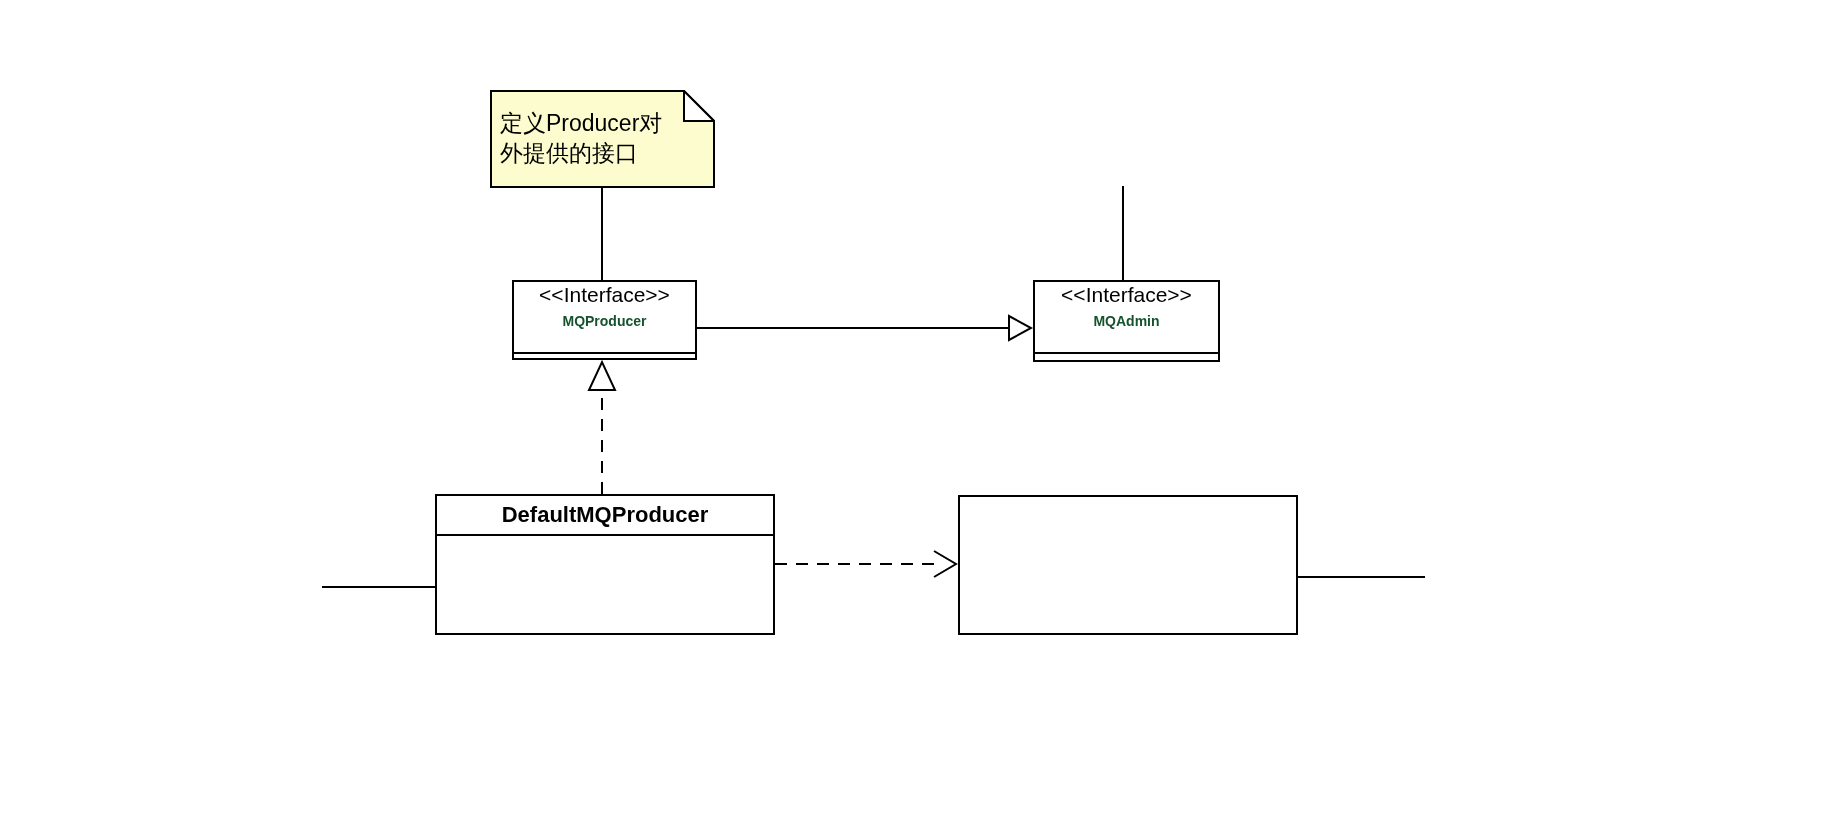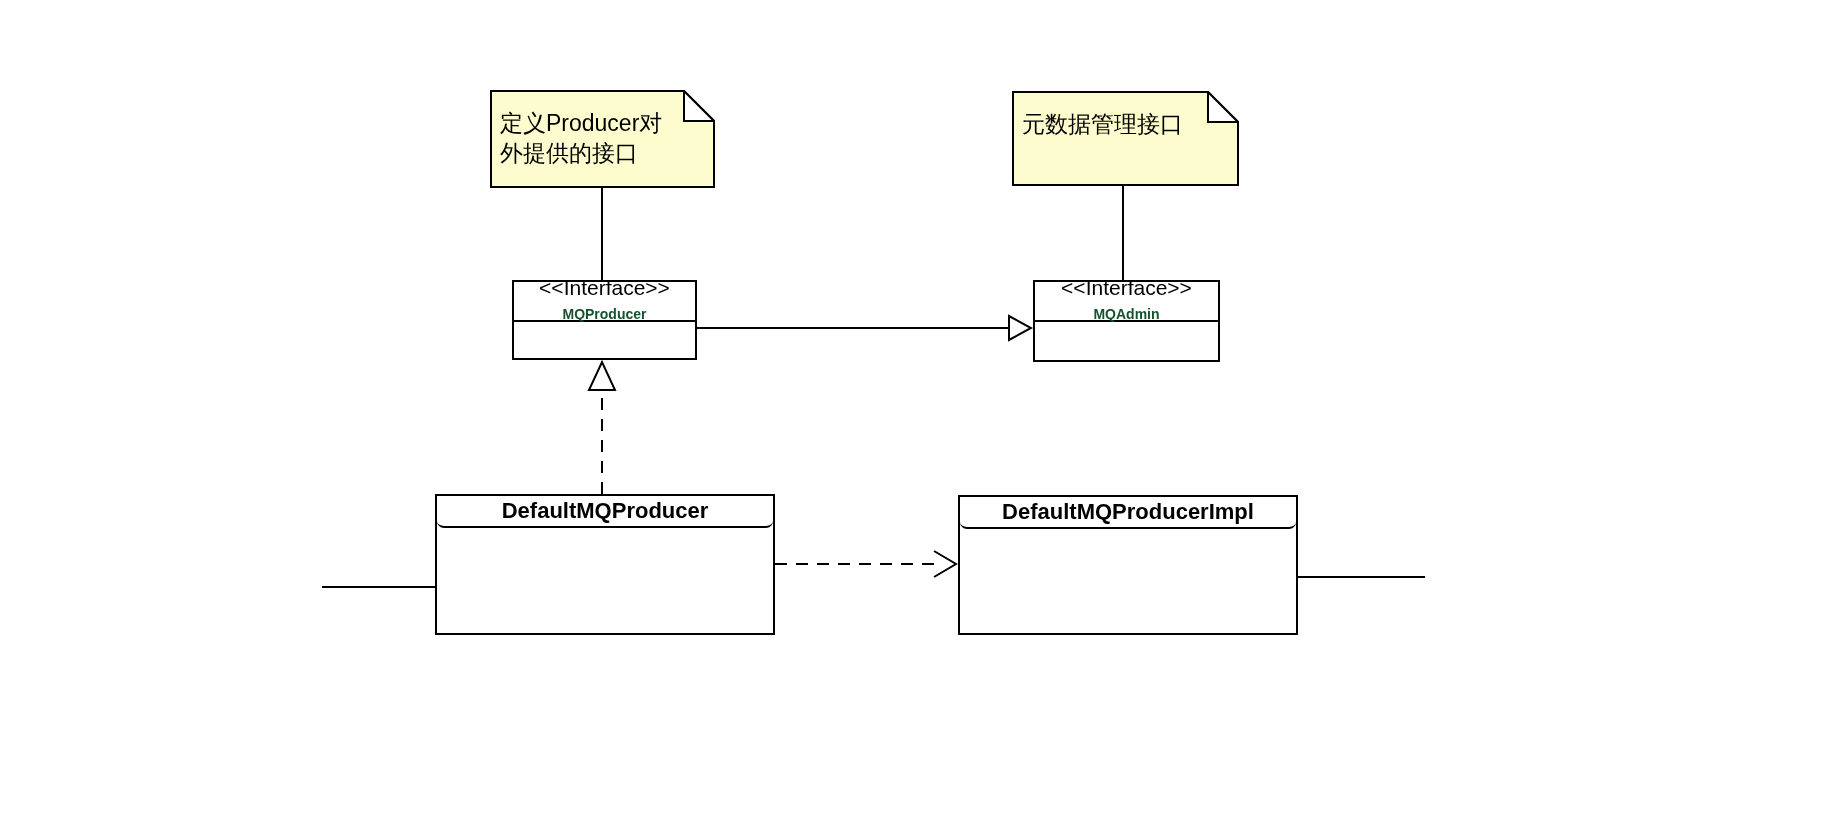--- a/index.html
+++ b/index.html
@@ -68,49 +68,47 @@
   .note-text.tight { line-height: 28px; }
   
   .box {
     position: absolute;
     box-sizing: border-box;
     border: 2px solid #000000;
     background: #ffffff;
   }
   .iface-header {
     box-sizing: border-box;
-    height: 40px;
+    height: 72px;
     border-bottom: 2px solid #000000;
     display: flex;
     flex-direction: column;
     align-items: center;
-    justify-content: center;
   }
   .stereotype {
     font-size: 21px;
     line-height: 26px;
     color: #000000;
   }
   .iface-name {
     font-size: 14px;
     line-height: 27px;
     font-weight: bold;
     color: #14532d;
   }
   .class-title {
     box-sizing: border-box;
-    height: 32px;
+    height: 40px;
     border-bottom: 2px solid #000000;
     display: flex;
     align-items: center;
     justify-content: center;
     font-size: 22px;
     font-weight: bold;
     color: #000000;
-    border-radius: 7px;
   }
   .compartment { flex: 1; }
 </style>
 </head>
 <body>
 
 <div class="canvas">
 
   <svg class="edges" viewBox="0 0 1834 824">
 
@@ -137,27 +135,20 @@
 
   <div class="note" style="left:490px; top:90px; width:225px; height:98px;">
     <svg class="note-shape" viewBox="0 0 225 98">
       <polygon class="body" points="1,1 194,1 224,31 224,97 1,97"></polygon>
       <polygon class="fold" points="194,1 194,31 224,31"></polygon>
     </svg>
     <div class="note-text">定义Producer对
 外提供的接口</div>
   </div>
 
-  <div class="note" style="left:1012px; top:91px; width:227px; height:95px;">
-    <svg class="note-shape" viewBox="0 0 227 95">
-      <polygon class="body" points="1,1 196,1 226,31 226,94 1,94"></polygon>
-      <polygon class="fold" points="196,1 196,31 226,31"></polygon>
-    </svg>
-    <div class="note-text">元数据管理接口</div>
-  </div>
 
 
 
   <div class="box" style="left:512px; top:280px; width:185px; height:80px; display:flex; flex-direction:column;">
     <div class="iface-header">
       <div class="stereotype">&lt;&lt;Interface&gt;&gt;</div>
       <div class="iface-name">MQProducer</div>
     </div>
     <div class="compartment"></div>
   </div>
@@ -169,17 +160,16 @@
     </div>
     <div class="compartment"></div>
   </div>
 
   <div class="box" style="left:435px; top:494px; width:340px; height:141px; display:flex; flex-direction:column;">
     <div class="class-title">DefaultMQProducer</div>
     <div class="compartment"></div>
   </div>
 
   <div class="box" style="left:958px; top:495px; width:340px; height:140px; display:flex; flex-direction:column;">
-    <div class="class-title">DefaultMQProducerImpl</div>
     <div class="compartment"></div>
   </div>
 
 </div>
 
 </body></html>

